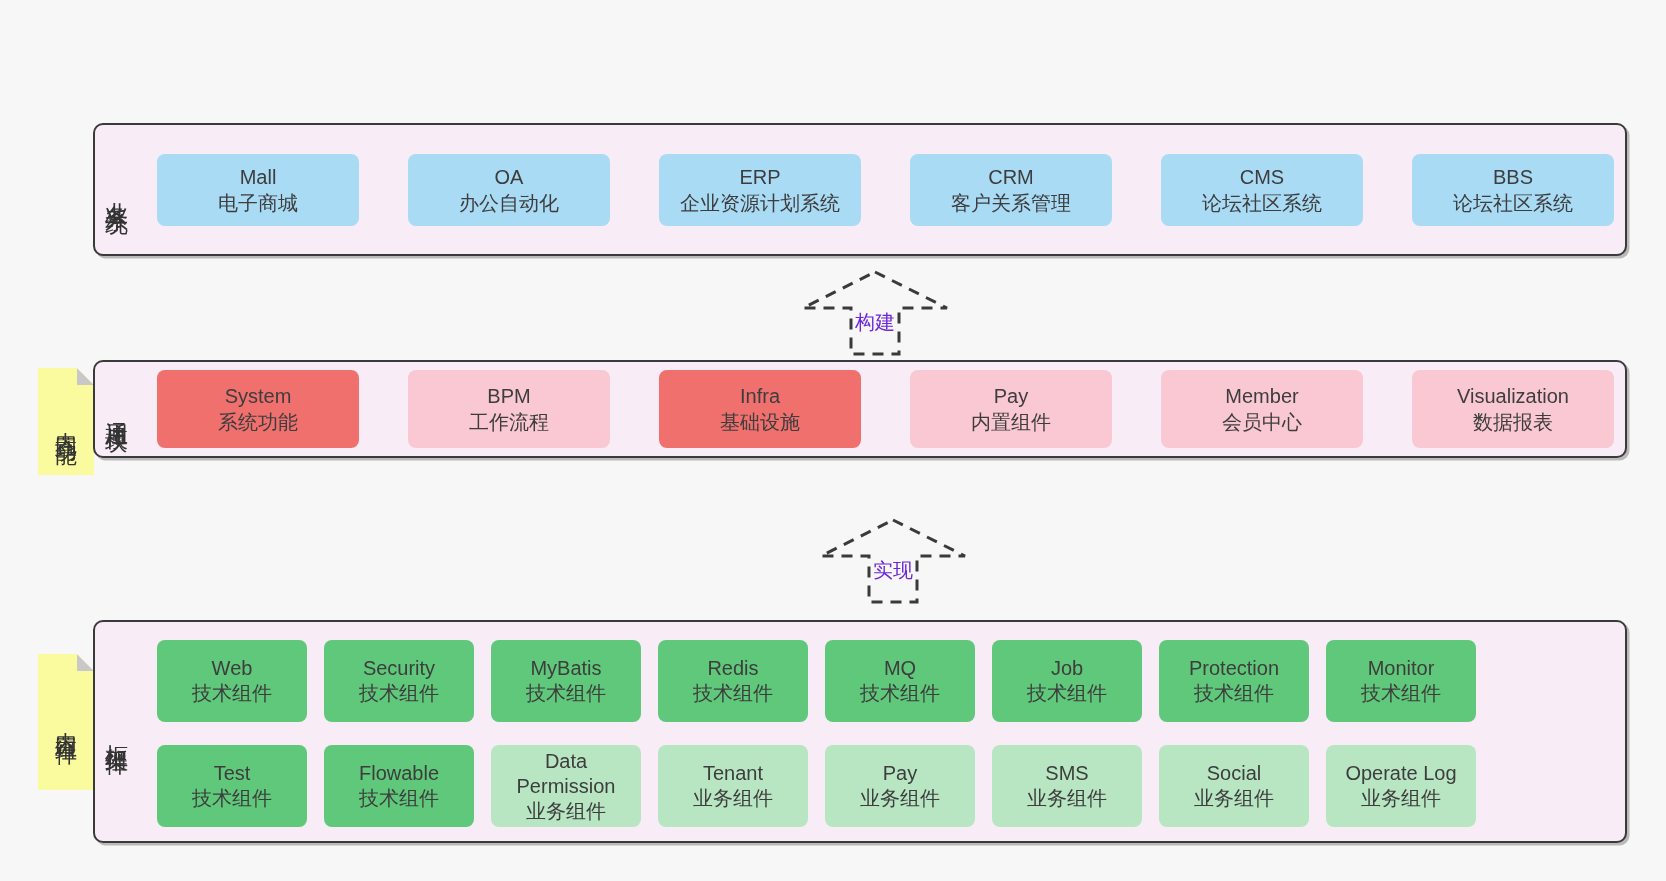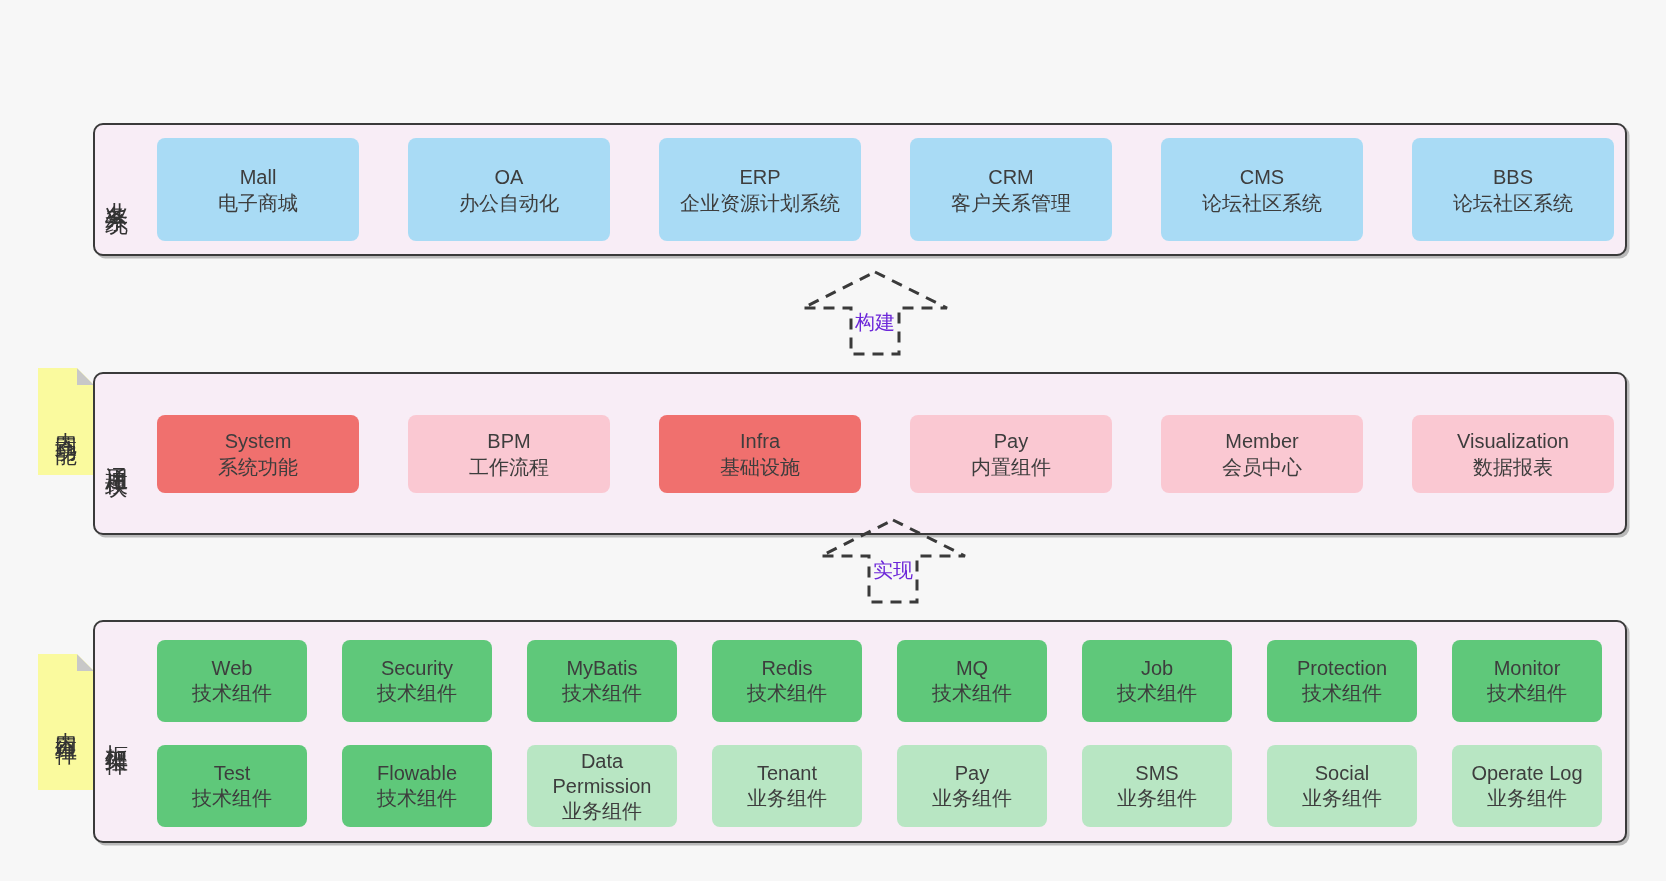--- a/index.html
+++ b/index.html
@@ -23,41 +23,41 @@
   
   .layer{
     position:absolute;left:93px;width:1534px;
     background:var(--layer-bg);
     border:2px solid var(--line);
     border-radius:10px;
     box-shadow:2.5px 2.5px 0 rgba(110,110,110,.45);
     z-index:2;
   }
   .layer1{top:123px;height:133px;}
-  .layer2{top:372px;height:163px;}
+  .layer2{top:360px;height:98px;}
   .layer3{top:620px;height:223px;}
 
   .layer-label{
     position:absolute;left:10px;top:50%;transform:translateY(-50%);
     writing-mode:vertical-rl;text-orientation:upright;
     font-size:23px;letter-spacing:3px;color:#333;line-height:1;
   }
 
   
   .boxes{position:absolute;left:62px;top:0;bottom:0;display:flex;align-items:center;gap:49px;}
   .rows{position:absolute;left:62px;top:18px;display:flex;flex-direction:column;gap:23px;}
-  .row{display:flex;gap:35px;}
+  .row{display:flex;gap:17px;}
 
   .box{
     border-radius:8px;
     display:flex;flex-direction:column;justify-content:center;align-items:center;
     text-align:center;font-size:20px;line-height:26px;color:var(--text);
     padding:2px 6px;
   }
-  .layer1 .box{width:202px;height:103px;text-align:center;}
+  .layer1 .box{width:202px;height:72px;text-align:center;}
   .layer2 .box{width:202px;height:78px;}
   .layer3 .box{width:150px;height:82px;line-height:25px;}
 
   .blue{background:var(--blue);}
   .red{background:var(--red);}
   .pink{background:var(--pink);}
   .green{background:var(--green);}
   .lightgreen{background:var(--lightgreen);}
 
   

